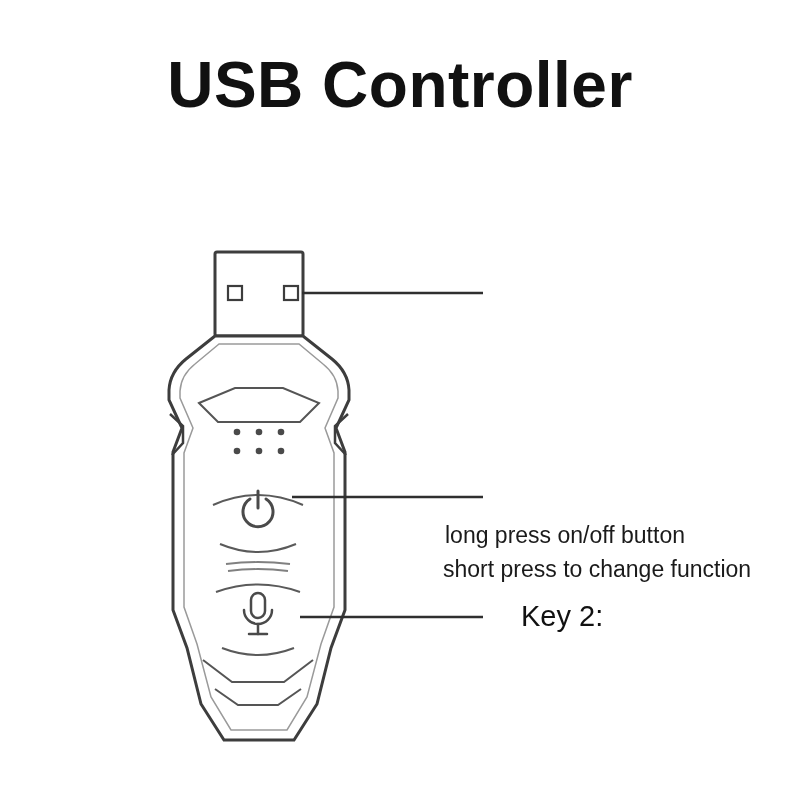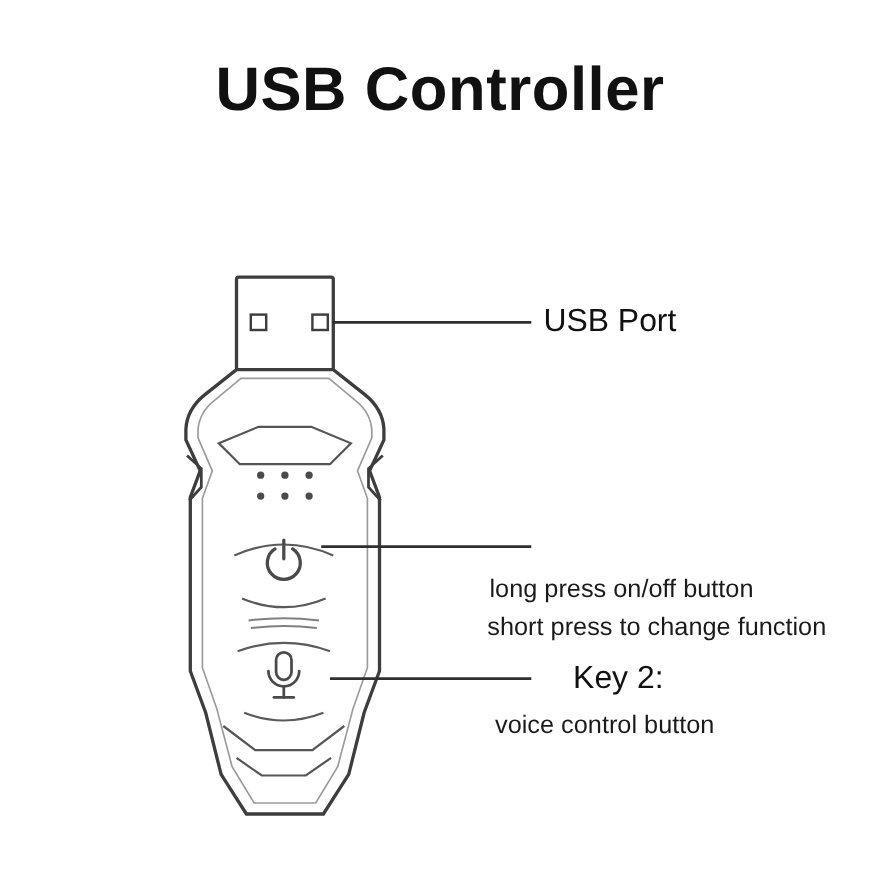--- a/index.html
+++ b/index.html
@@ -16,21 +16,21 @@
     font-family: "Liberation Sans", sans-serif;
     color: #1a1a1a;
   }
   .page-title {
     position: absolute;
     top: 48px;
     left: 0;
     width: 100%;
     margin: 0;
     text-align: center;
-    font-size: 56px;
+    font-size: 64px;
     font-weight: 700;
     color: #111111;
     letter-spacing: 0.5px;
   }
   .diagram-svg {
     position: absolute;
     top: 0;
     left: 0;
   }
   .callout {
@@ -116,19 +116,17 @@
       <path d="M 215 689 L 238 705 L 278 705 L 301 689"></path>
     </g>
 
     <g stroke="#2f2f2f" stroke-width="2.5">
       <line x1="302" y1="293" x2="483" y2="293"></line>
       <line x1="292" y1="497" x2="483" y2="497"></line>
       <line x1="300" y1="617" x2="483" y2="617"></line>
     </g>
   </svg>
 
-  <div class="callout callout-title usb-port-label">USB Port</div>
   <div class="callout callout-desc key1-desc2">short press to change function</div>
   <div class="callout callout-desc key1-desc1">long press on/off button</div>
   <div class="callout callout-title key2-label">Key 2:</div>
-  <div class="callout callout-desc key2-desc1">voice control button</div>
 
 </div>
 
 </body></html>

